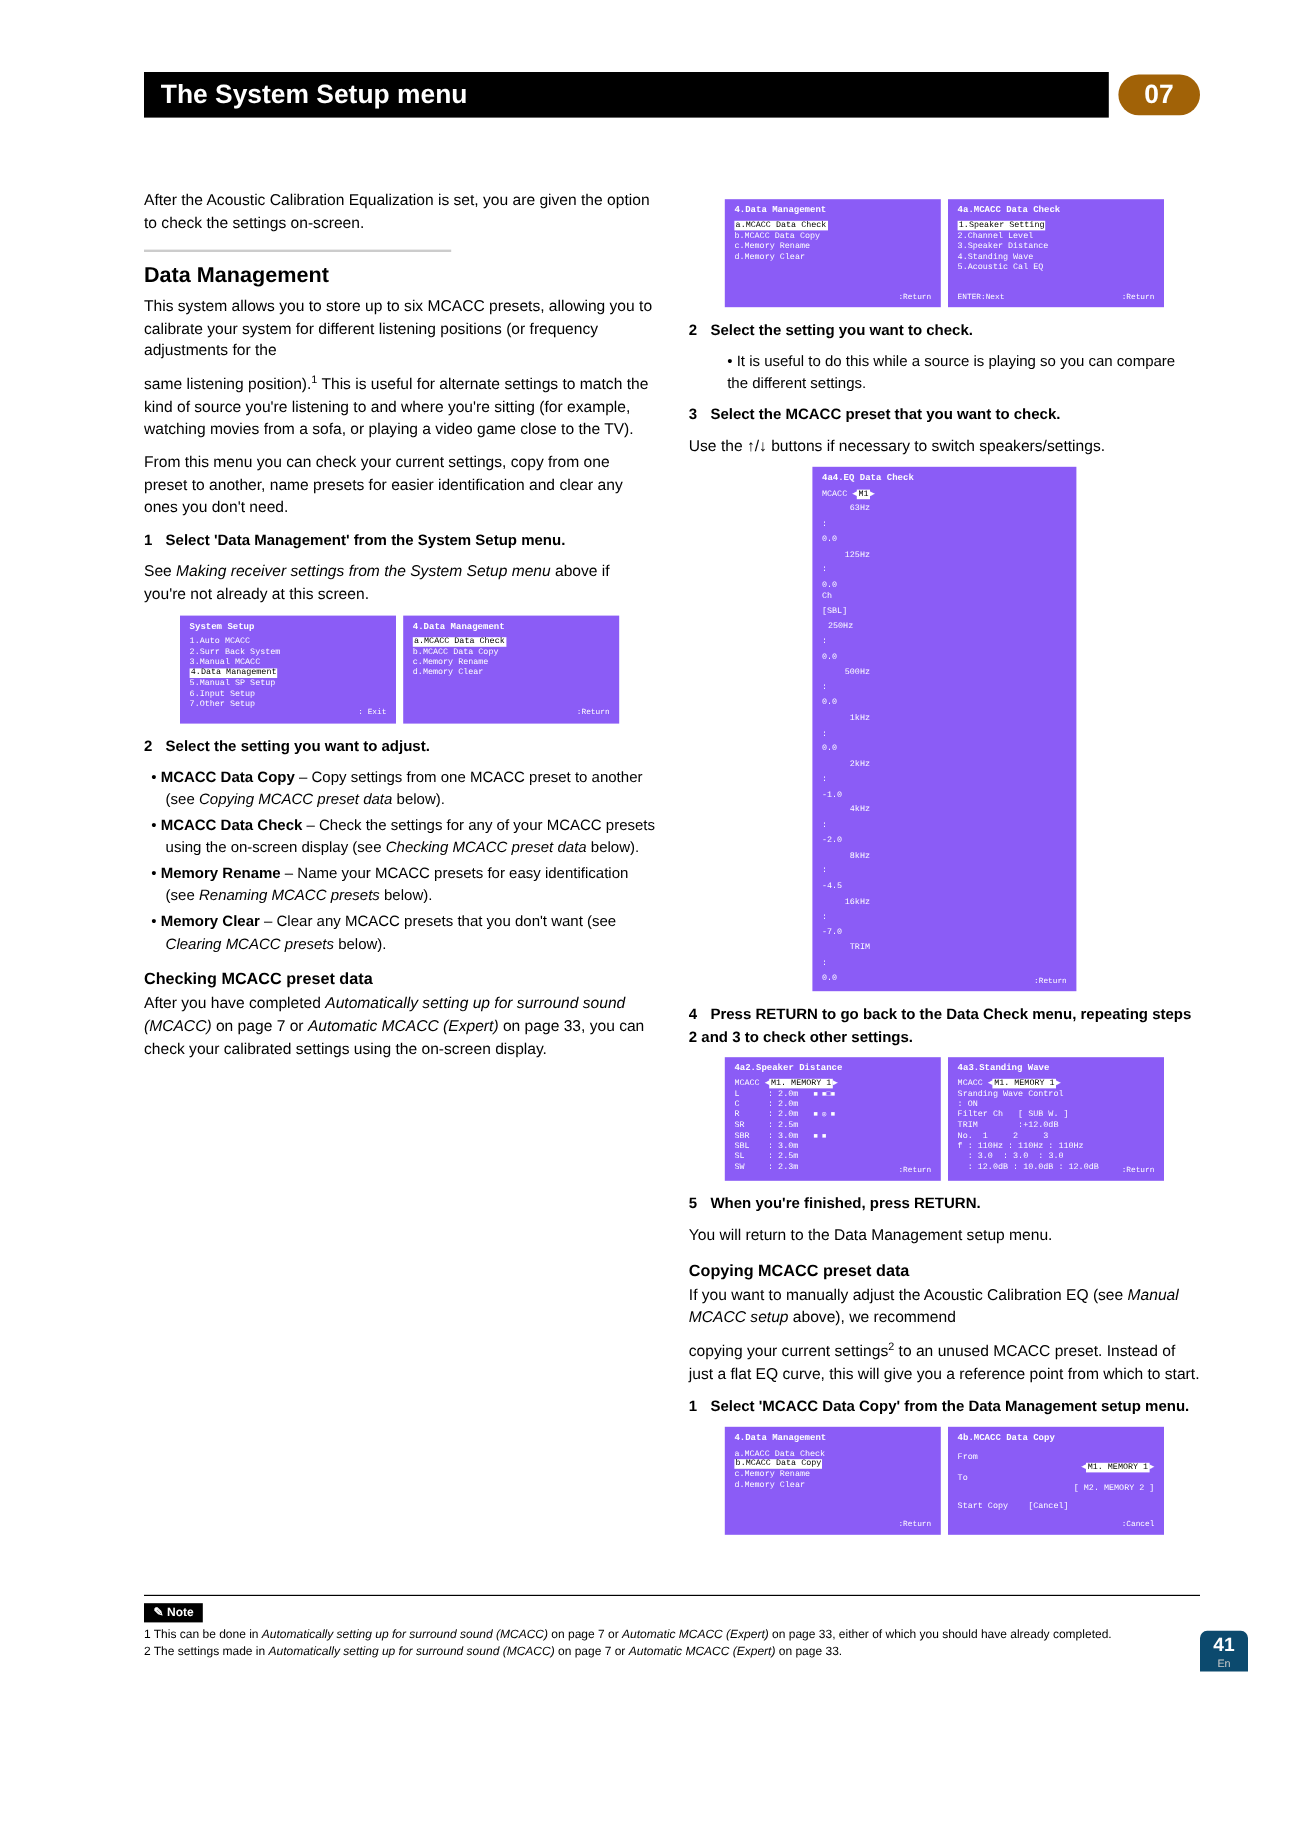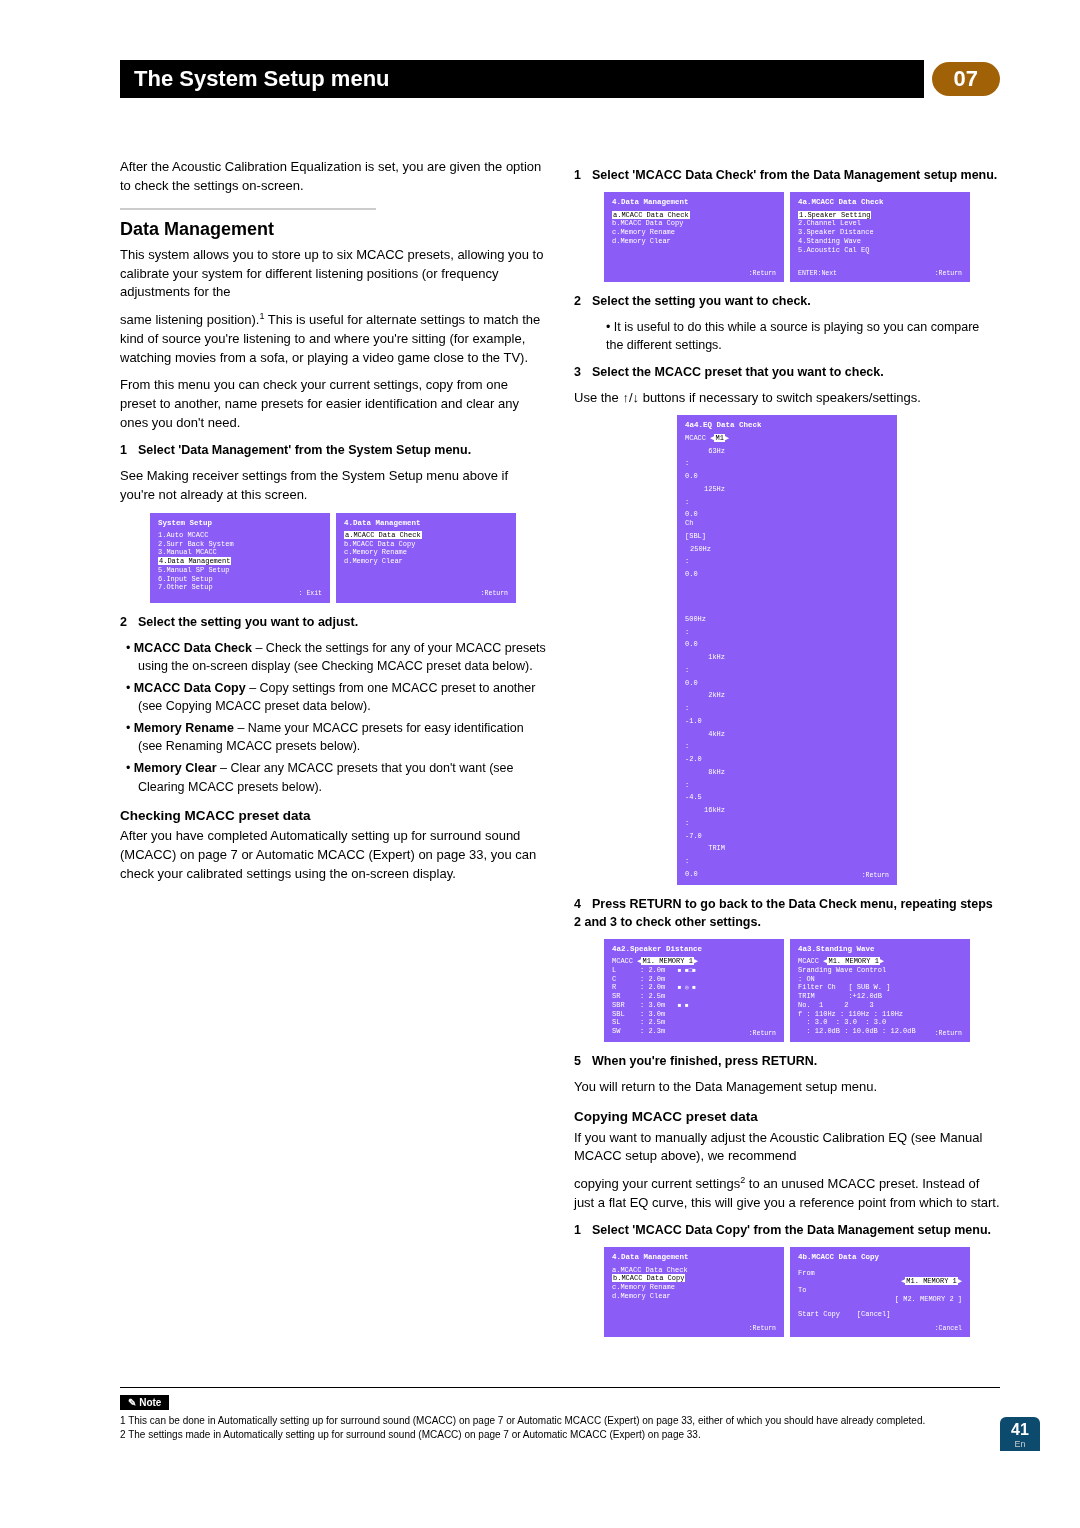--- a/index.html
+++ b/index.html
@@ -9,21 +9,21 @@
   .chapter-num-box { background: #a16207; border-radius: 18px; padding: 4px 22px; margin-left: 8px; }
   .chapter-num { color: #fff; font-size: 22px; font-weight: bold; }
   .columns { display: flex; gap: 28px; }
   .col { flex: 1; font-size: 13px; line-height: 1.45; }
   .col p { margin-bottom: 8px; }
   .divider-line { border-top: 2px solid #ccc; margin: 12px 0 6px 0; width: 60%; }
   h2 { font-size: 18px; font-weight: bold; margin: 6px 0 4px 0; }
   .step { font-size: 12.5px; font-weight: bold; margin-top: 8px; margin-bottom: 2px; }
   .step .num { display: inline-block; width: 18px; }
   .sub { font-size: 13px; margin-bottom: 6px; }
-  .italic { }
+  .italic { font-style: italic; }
   .bullet-item { margin-left: 18px; text-indent: -12px; margin-bottom: 4px; font-size: 12.5px; }
   .bullet-item::before { content: "• "; }
   .sub-bullet { margin-left: 32px; margin-bottom: 4px; font-size: 12.5px; }
   h3 { font-size: 13.5px; font-weight: bold; margin-top: 10px; margin-bottom: 2px; }
   .screen-pair { display: flex; gap: 6px; justify-content: center; margin: 8px 0 10px 0; }
   .screen { background: #8b5cf6; color: #fff; font-family: "Courier New", monospace; font-size: 7px; line-height: 1.25; padding: 6px 8px; width: 180px; min-height: 90px; position: relative; }
   .screen.single { width: 220px; }
   .screen-title { font-size: 7.5px; font-weight: bold; margin-bottom: 3px; }
   .screen-line { white-space: pre; }
   .hl { background: #fff; color: #000; padding: 0 1px; }
@@ -87,33 +87,32 @@
         <div class="screen-title">4.Data Management</div>
         <div class="screen-line"><span class="hl">a.MCACC Data Check</span></div>
         <div class="screen-line">b.MCACC Data Copy</div>
         <div class="screen-line">c.Memory Rename</div>
         <div class="screen-line">d.Memory Clear</div>
         <div class="screen-footer">:Return</div>
       </div>
     </div>
 
     <p class="step"><span class="num">2</span><span>Select the setting you want to adjust.</span></p>
+    <div class="bullet-item"><b>MCACC Data Copy</b><span> – Copy settings from one MCACC preset to another (see </span><span class="italic">Copying MCACC preset data</span><span> below).</span></div>
     <div class="bullet-item"><b>MCACC Data Check</b><span> – Check the settings for any of your MCACC presets using the on-screen display (see </span><span class="italic">Checking MCACC preset data</span><span> below).</span></div>
-    <div class="bullet-item"><b>MCACC Data Copy</b><span> – Copy settings from one MCACC preset to another (see </span><span class="italic">Copying MCACC preset data</span><span> below).</span></div>
     <div class="bullet-item"><b>Memory Rename</b><span> – Name your MCACC presets for easy identification (see </span><span class="italic">Renaming MCACC presets</span><span> below).</span></div>
     <div class="bullet-item"><b>Memory Clear</b><span> – Clear any MCACC presets that you don't want (see </span><span class="italic">Clearing MCACC presets</span><span> below).</span></div>
 
     <h3>Checking MCACC preset data</h3>
     <p>
       <span>After you have completed </span><span class="italic">Automatically setting up for surround sound (MCACC)</span><span> on page 7 or </span><span class="italic">Automatic MCACC (Expert)</span><span> on page 33, you can check your calibrated settings using the on-screen display.</span>
     </p>
   </div>
 
   <div class="col">
-    <p class="step"><span class="num">1</span><span>Select 'MCACC Data Check' from the Data Management setup menu.</span></p>
 
     <div class="screen-pair">
       <div class="screen">
         <div class="screen-title">4.Data Management</div>
         <div class="screen-line"><span class="hl">a.MCACC Data Check</span></div>
         <div class="screen-line">b.MCACC Data Copy</div>
         <div class="screen-line">c.Memory Rename</div>
         <div class="screen-line">d.Memory Clear</div>
         <div class="screen-footer">:Return</div>
       </div>
@@ -136,21 +135,21 @@
     <p class="sub">
       <span>Use the </span><span class="arrow-updown"></span><span> buttons if necessary to switch speakers/settings.</span>
     </p>
 
     <div class="screen-pair">
       <div class="screen single">
         <div class="screen-title">4a4.EQ Data Check</div>
         <div class="screen-row"><span style="width:50px;"><span>MCACC</span> ◀<span class="hl">M1</span>▶</span><span style="width:40px;text-align:right;display:inline-block;">63Hz</span> : <span>0.0</span></div>
         <div class="screen-row"><span style="width:50px;"></span><span style="width:40px;text-align:right;display:inline-block;">125Hz</span> : <span>0.0</span></div>
         <div class="screen-row"><span style="width:22px;">Ch</span><span>[SBL]</span><span style="width:26px;text-align:right;display:inline-block;">250Hz</span> : <span>0.0</span></div>
-        <div class="screen-row"><span style="width:50px;"></span><span style="width:40px;display:inline-block;margin-top:32px;">500Hz</span> : <span>0.0</span></div>
+        <div class="screen-row"><span style="width:50px;"></span><span style="width:40px;text-align:right;display:inline-block;">500Hz</span> : <span>0.0</span></div>
         <div class="screen-row"><span style="width:50px;"></span><span style="width:40px;text-align:right;display:inline-block;">1kHz</span> : <span>0.0</span></div>
         <div class="screen-row"><span style="width:50px;"></span><span style="width:40px;text-align:right;display:inline-block;">2kHz</span> : <span>-1.0</span></div>
         <div class="screen-row"><span style="width:50px;"></span><span style="width:40px;text-align:right;display:inline-block;">4kHz</span> : <span>-2.0</span></div>
         <div class="screen-row"><span style="width:50px;"></span><span style="width:40px;text-align:right;display:inline-block;">8kHz</span> : <span>-4.5</span></div>
         <div class="screen-row"><span style="width:50px;"></span><span style="width:40px;text-align:right;display:inline-block;">16kHz</span> : <span>-7.0</span></div>
         <div class="screen-row"><span style="width:50px;"></span><span style="width:40px;text-align:right;display:inline-block;">TRIM</span> : <span>0.0</span></div>
         <div class="screen-footer">:Return</div>
       </div>
     </div>
 

